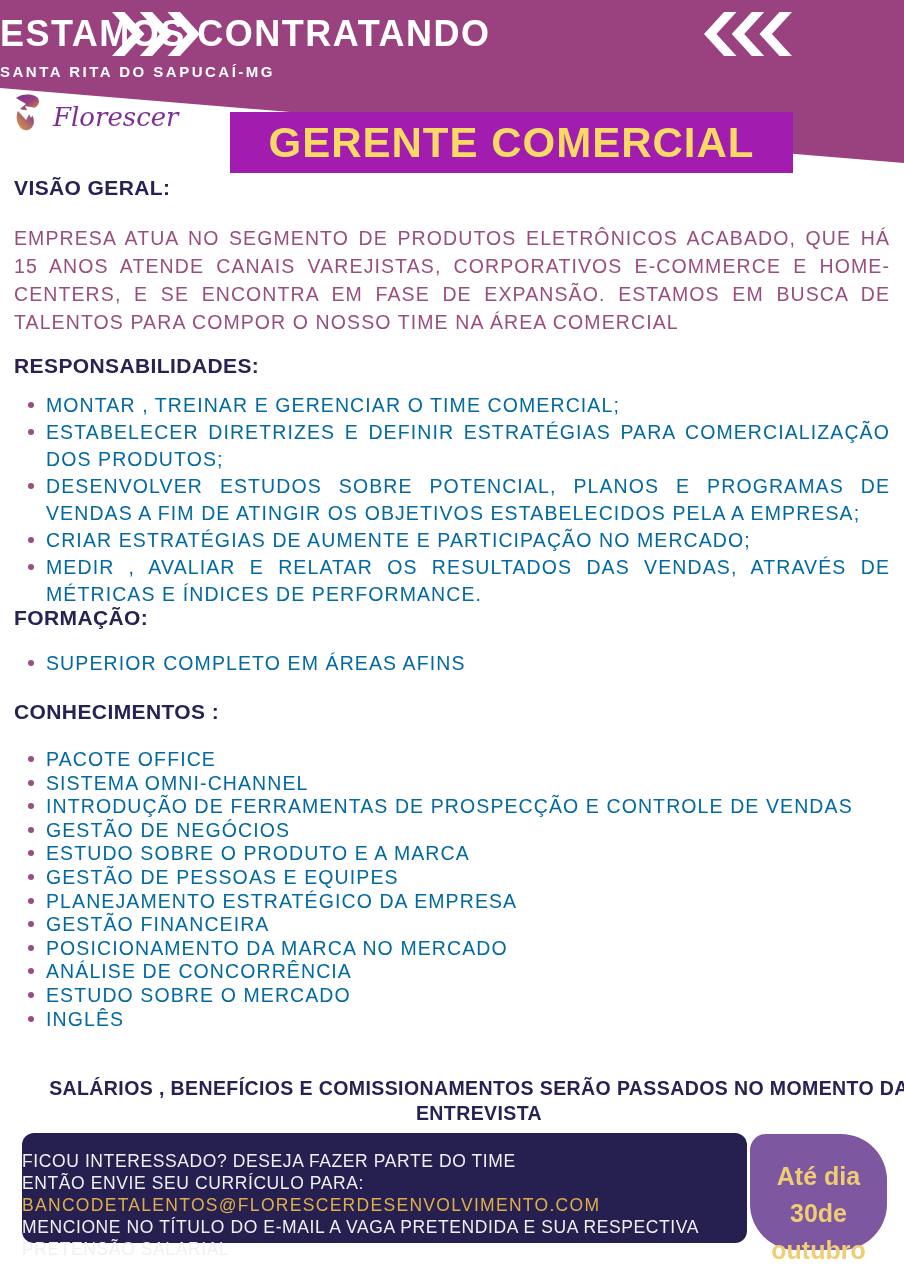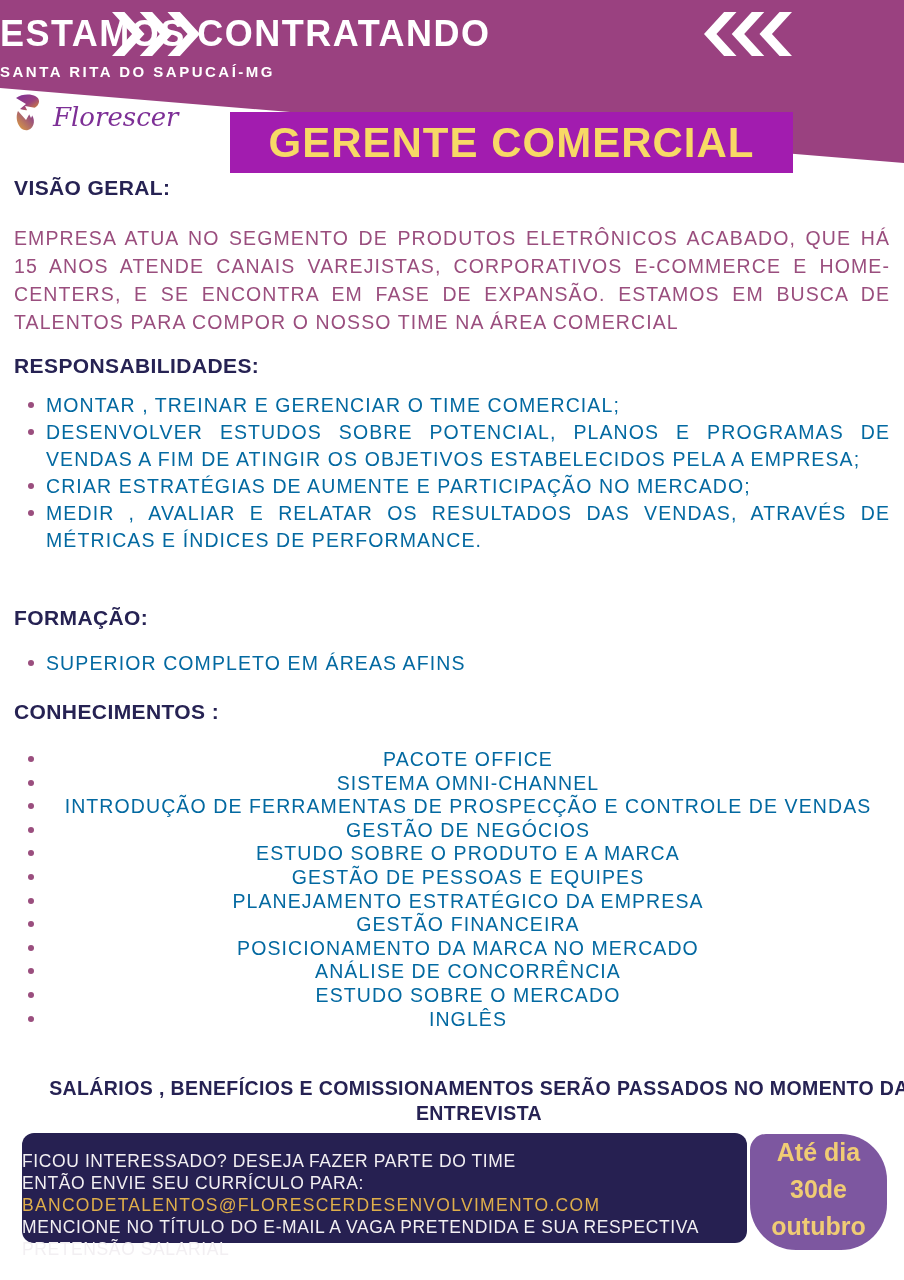--- a/index.html
+++ b/index.html
@@ -65,39 +65,39 @@
     color:#0369a1;font-size:19.5px;letter-spacing:1.1px;
   }
   ul.blist li{position:relative;padding-left:18px;text-align:justify;}
   ul.blist li::before{
     content:"";position:absolute;left:0;top:10px;width:6px;height:6px;border-radius:50%;
     background:#9a4e7e;
   }
   #list-resp{top:392px;line-height:27px;}
   #list-form{top:650px;line-height:27px;}
   #list-know{top:748px;line-height:23.6px;font-size:19.5px;}
-  #list-know li{text-align:center;white-space:nowrap;}
+  #list-know li{text-align:left;white-space:nowrap;}
   #list-know li::before{top:8px;}
 
   .salary-note{
     position:absolute;left:22px;top:1076px;width:860px;text-align:center;
     color:#262253;font-weight:bold;font-size:19.5px;line-height:25px;letter-spacing:0.4px;margin-left:27px;
   }
 
   
   .footer-box{
     position:absolute;left:22px;top:1133px;width:725px;height:110px;
     background:#262051;box-sizing:border-box;padding-top:17px;
     color:#f2eff2;text-align:left;font-size:17.5px;line-height:22px;letter-spacing:0.6px;border-radius:12px;
   }
   .footer-box .email{color:#dfae4a;letter-spacing:1.3px;}
   .deadline-badge{
     position:absolute;left:750px;top:1134px;width:137px;height:116px;
     background:#7d57a0;border-radius:16px 46px 46px 46px;box-sizing:border-box;
-    color:#f0cc74;font-weight:bold;font-size:25px;line-height:37px;
+    padding-top:24px;color:#f0cc74;font-weight:bold;font-size:25px;line-height:37px;
     text-align:center;
   }
 </style>
 </head>
 <body>
 
 <div class="page">
 
   <div class="header-band"></div>
 
@@ -144,20 +144,21 @@
   <div class="role-banner">
     <span>GERENTE COMERCIAL</span>
   </div>
 
   <div class="sec-heading" id="h-overview">VISÃO GERAL:</div>
   <div class="overview-text">EMPRESA ATUA NO SEGMENTO DE PRODUTOS ELETRÔNICOS ACABADO, QUE HÁ 15 ANOS ATENDE CANAIS VAREJISTAS, CORPORATIVOS E-COMMERCE E HOME-CENTERS, E SE ENCONTRA EM FASE DE EXPANSÃO. ESTAMOS  EM BUSCA DE TALENTOS PARA COMPOR O NOSSO TIME NA ÁREA COMERCIAL</div>
 
   <div class="sec-heading" id="h-resp">RESPONSABILIDADES:</div>
   <ul class="blist" id="list-resp">
       <li><span>MONTAR , TREINAR E GERENCIAR O TIME COMERCIAL;</span></li>
+      <li><span>ESTABELECER DIRETRIZES E DEFINIR ESTRATÉGIAS PARA COMERCIALIZAÇÃO DOS PRODUTOS;</span></li>
       <li><span>DESENVOLVER ESTUDOS SOBRE POTENCIAL, PLANOS E PROGRAMAS DE VENDAS A FIM DE ATINGIR OS OBJETIVOS ESTABELECIDOS PELA A EMPRESA;</span></li>
       <li><span>CRIAR ESTRATÉGIAS DE AUMENTE E PARTICIPAÇÃO NO MERCADO;</span></li>
       <li><span>MEDIR , AVALIAR E RELATAR OS RESULTADOS DAS VENDAS, ATRAVÉS DE MÉTRICAS E ÍNDICES DE PERFORMANCE.</span></li>
     </ul>
 
   <div class="sec-heading" id="h-form">FORMAÇÃO:</div>
   <ul class="blist" id="list-form">
       <li><span>SUPERIOR COMPLETO EM ÁREAS AFINS</span></li>
     </ul>
 

